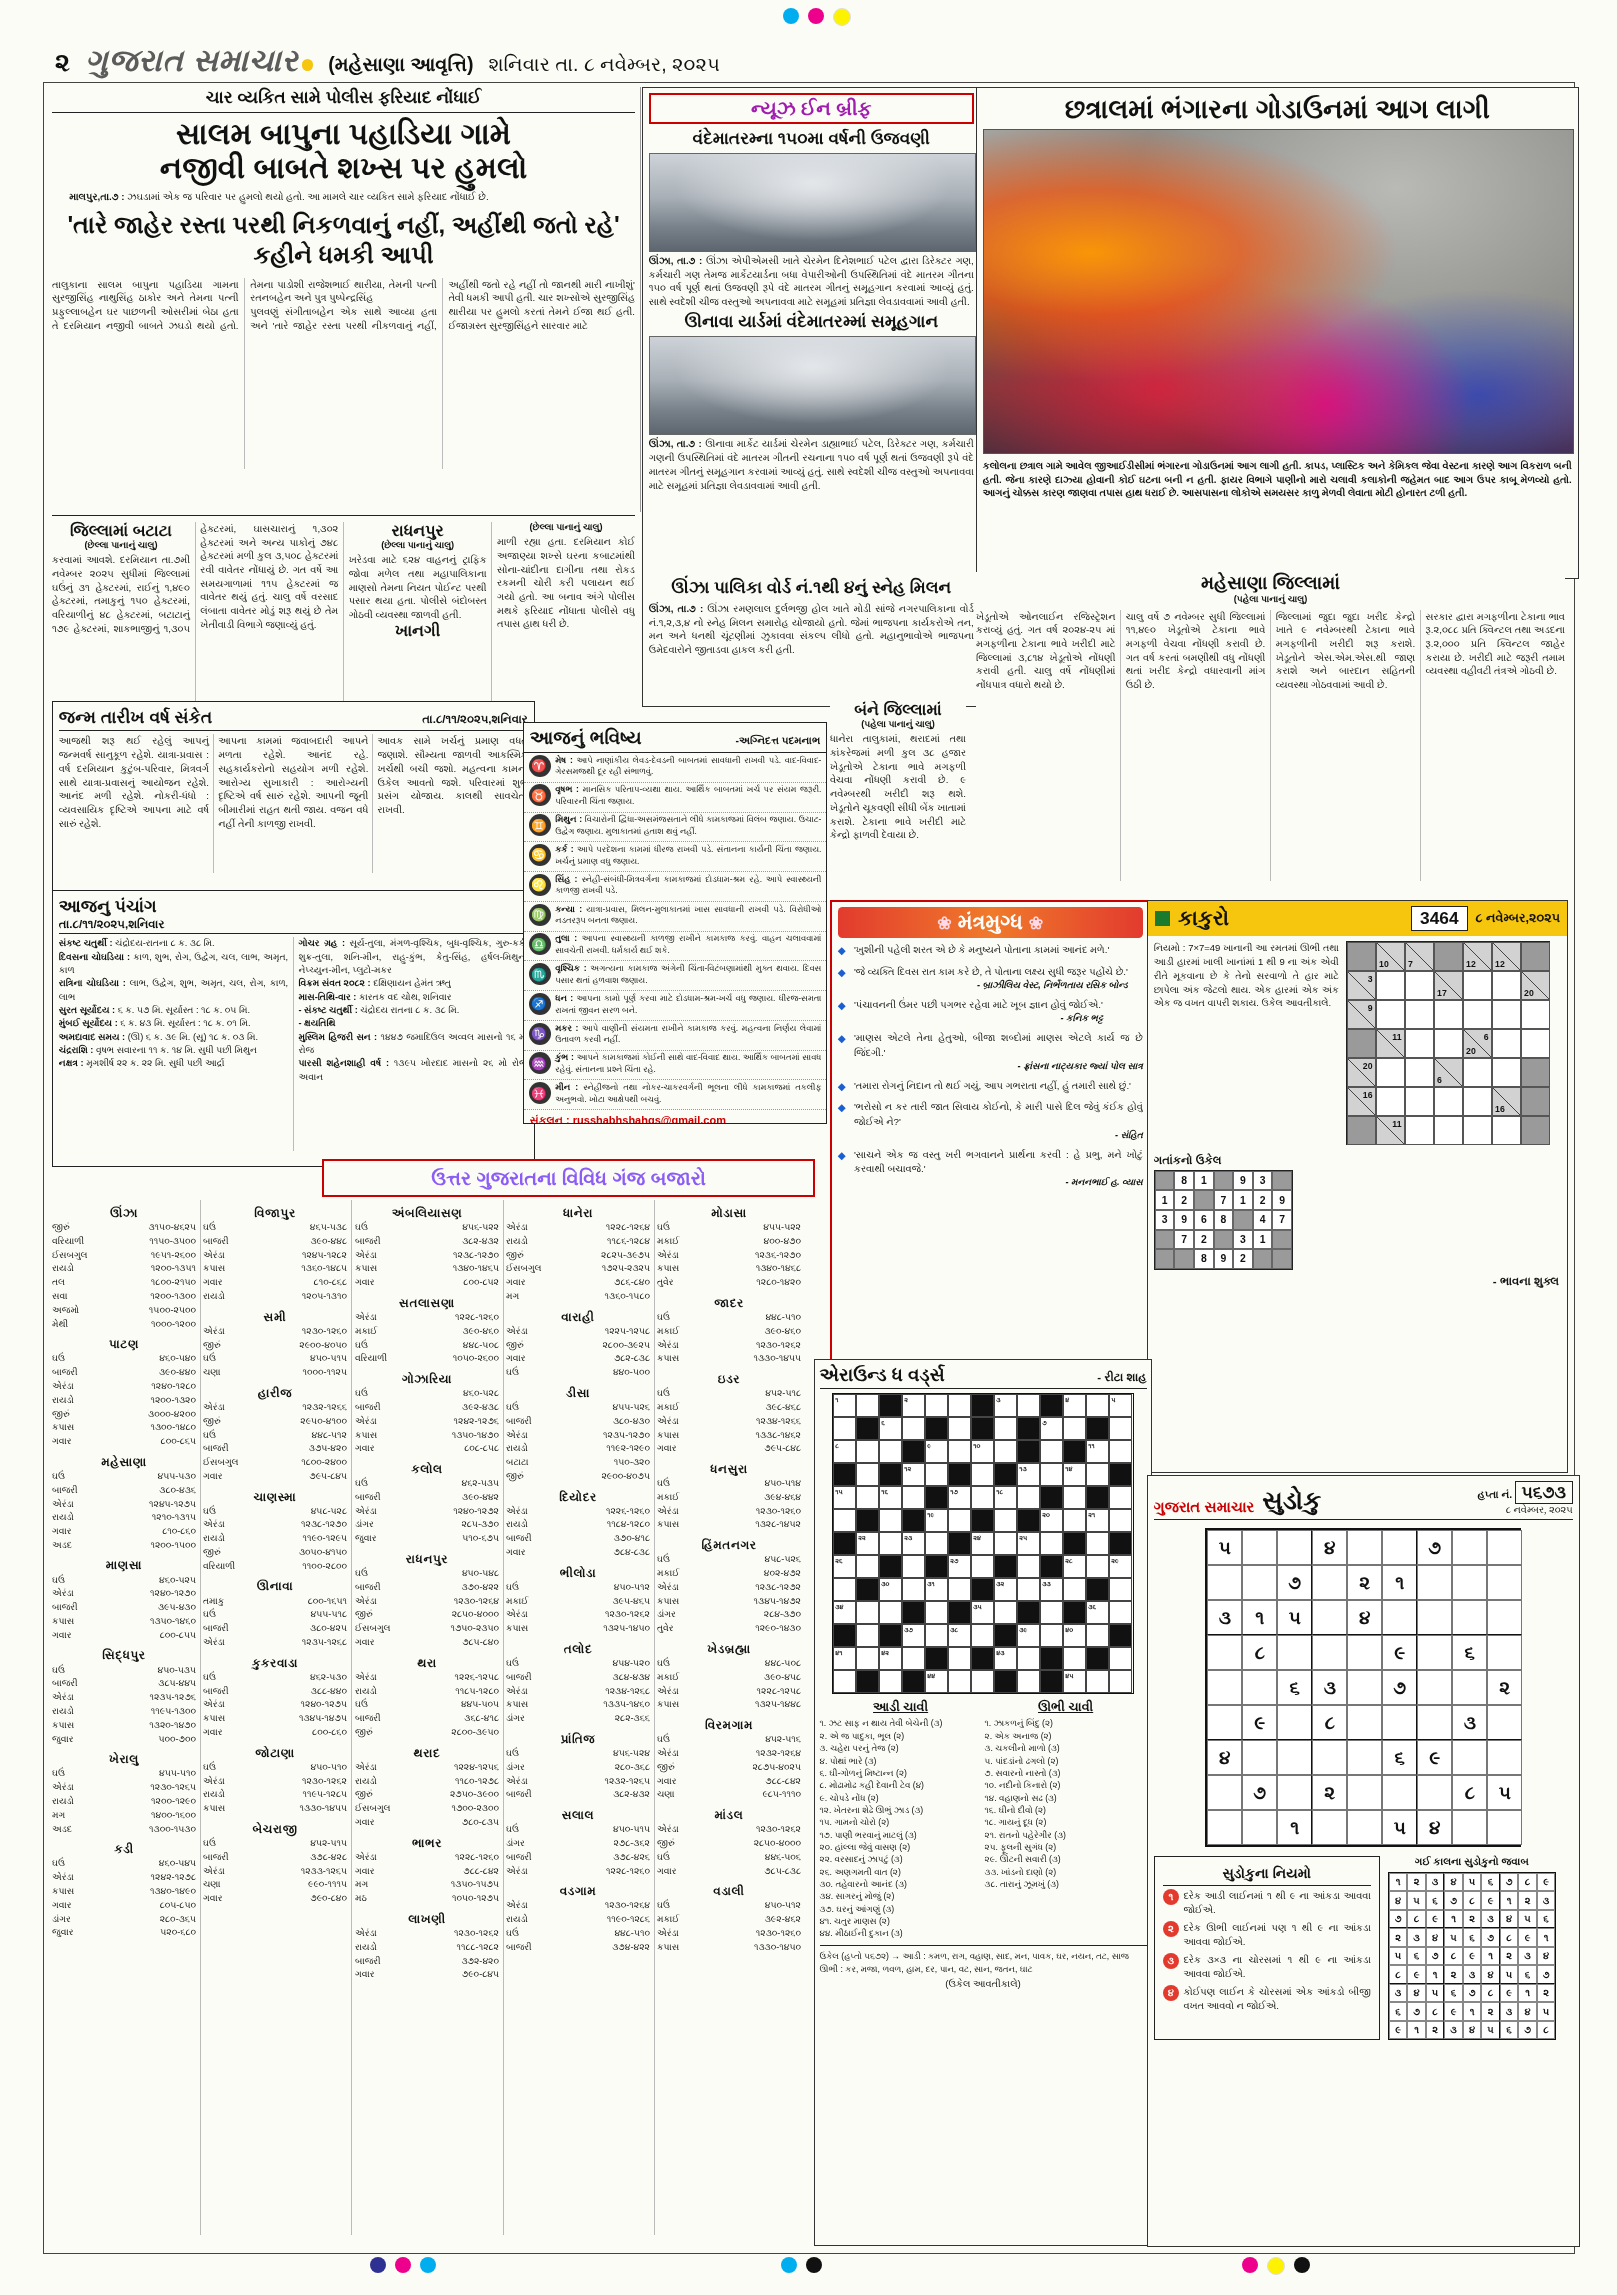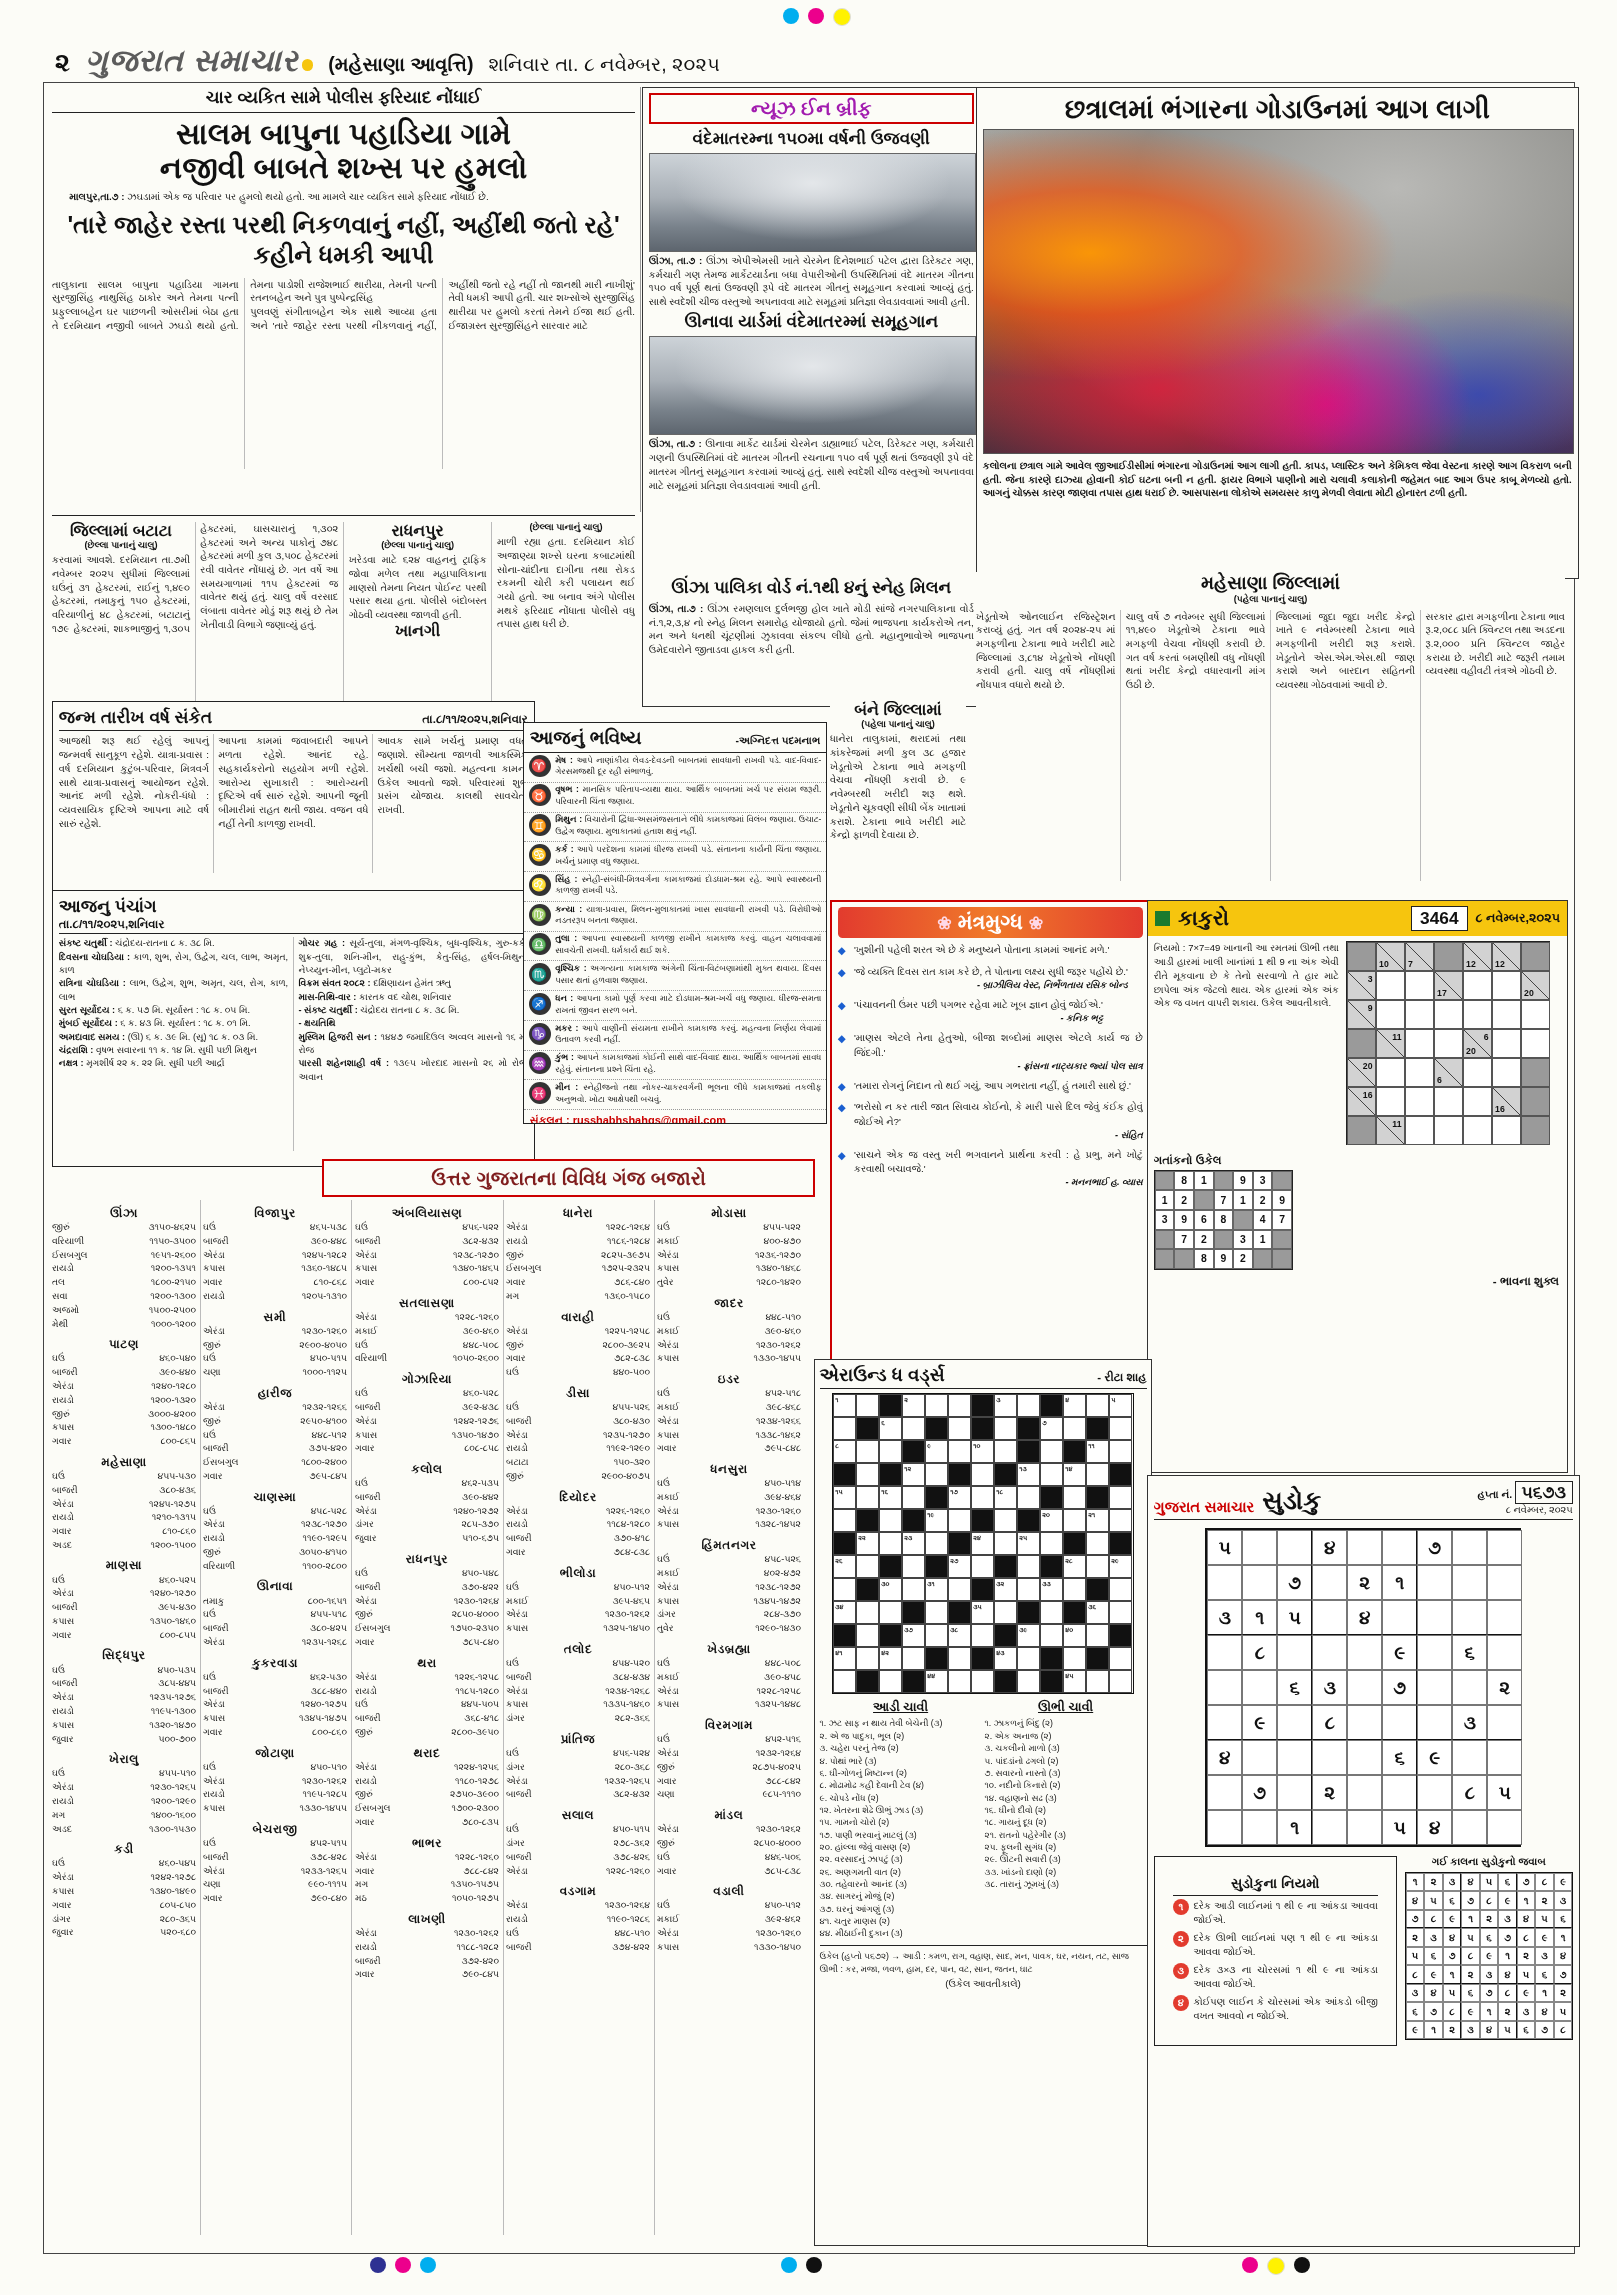--- a/index.html
+++ b/index.html
@@ -103,21 +103,21 @@
   .k-clue .kr{position:absolute;top:1.2px;right:2.3px;font-size:8.7px;font-weight:bold;}
   .k-clue .kdn{position:absolute;bottom:1.2px;left:2.3px;font-size:8.7px;font-weight:bold;}
   #kakuro .ksol{padding:2.3px 5.8px;}
   #kakuro .ksol .lbl{font-weight:bold;font-size:11.6px;margin-bottom:2.3px;}
   .ksgrid{display:grid;grid-template-columns:repeat(7,19.6px);grid-auto-rows:19.6px;width:137px;border:1.2px solid #222;}
   .ks-cell{border:0.6px solid #666;font-size:10.4px;font-weight:bold;display:flex;align-items:center;justify-content:center;background:#fff;}
   .ks-b{background:#9a9a9a;}
   #kakuro .credit{text-align:right;font-weight:bold;font-size:11.6px;padding:2.3px 8px;}
   
   #mkt-head{left:322px;top:1159px;width:489px;height:34px;border:2.3px double #c00;display:flex;align-items:center;justify-content:center;}
-  #mkt-head b{font-size:19.6px;color:#7f1d1d;}
+  #mkt-head b{font-size:19.6px;color:#8b5cf6;}
   .mcol{top:1200px;width:144px;height:1035px;position:absolute;overflow:hidden;border-right:0.6px solid #bbb;padding-right:3.5px;}
   #mc0{left:52px;} #mc1{left:203px;} #mc2{left:355px;} #mc3{left:506px;} #mc4{left:657px;border-right:none;}
   .town-name{font-weight:bold;font-size:12px;text-align:center;margin:5.8px 0 1.2px 0;letter-spacing:0.6px;}
   .rate-line{display:flex;justify-content:space-between;font-size:9.2px;line-height:1.5;}
   
   #cw{left:814px;top:1359px;width:327px;height:878px;border:1.2px solid #333;padding:3.5px 4.6px;}
   #cw .ch{display:flex;justify-content:space-between;align-items:baseline;border-bottom:1.7px solid #222;padding-bottom:2.3px;margin-bottom:4.6px;}
   #cw .ch b{font-size:18.5px;}
   #cw .ch span{font-size:11.6px;font-weight:bold;}
   .cwgrid{display:grid;grid-template-columns:repeat(13,23px);grid-auto-rows:23px;width:300px;border:1.7px solid #111;margin:0 auto;}
@@ -136,21 +136,21 @@
   #sud .sh .brand{color:#c00;font-weight:bold;font-size:15px;}
   #sud .sh .t{font-size:25.4px;font-weight:bold;}
   #sud .sh .right{margin-left:auto;text-align:right;}
   #sud .sh .right .il{font-size:10.4px;font-weight:bold;}
   #sud .sh .right .ino{font-size:17.3px;font-weight:bold;border:1.2px solid #222;padding:0 5.8px;display:inline-block;}
   #sud .sh .right .idt{font-size:9.8px;font-family:Liberation Serif, serif;}
   .sugrid{display:grid;grid-template-columns:repeat(9,35px);grid-auto-rows:35px;width:312px;border:2.3px solid #111;margin:8px auto 0 auto;}
   .su-cell{border:0.6px solid #777;font-size:18.5px;font-weight:bold;display:flex;align-items:center;justify-content:center;background:#fff;}
   .su-cell.br{border-right:1.7px solid #111;} .su-cell.bb{border-bottom:1.7px solid #111;}
   #sud .bottom{display:flex;gap:8px;margin-top:9.2px;}
-  #sud .srules{width:208px;border:1.7px solid #222;padding:18px;}
+  #sud .srules{width:208px;border:1.7px solid #222;padding:8px;}
   #sud .srules h5{font-size:14px;text-align:center;margin:0 0 3.5px 0;border-bottom:1.2px solid #222;padding-bottom:2.3px;}
   .sr-item{display:flex;gap:4.6px;font-size:9.8px;line-height:1.4;margin-bottom:4.6px;text-align:justify;}
   .sr-n{flex:0 0 16px;height:16px;border-radius:50%;background:#e23b2e;color:#fff;font-weight:bold;display:flex;align-items:center;justify-content:center;font-size:9.8px;}
   #sud .sans .lbl{font-size:10.4px;font-weight:bold;text-align:center;margin-bottom:3.5px;}
   .sagrid{display:grid;grid-template-columns:repeat(9,18.5px);grid-auto-rows:18.5px;width:166px;border:1.7px solid #111;}
   .sa-cell{border:0.6px solid #888;font-size:9.8px;font-weight:bold;display:flex;align-items:center;justify-content:center;background:#fff;}
   .sa-cell.br{border-right:1.2px solid #111;} .sa-cell.bb{border-bottom:1.2px solid #111;}
   b.dl{font-weight:bold;}
 </style>
 </head>

